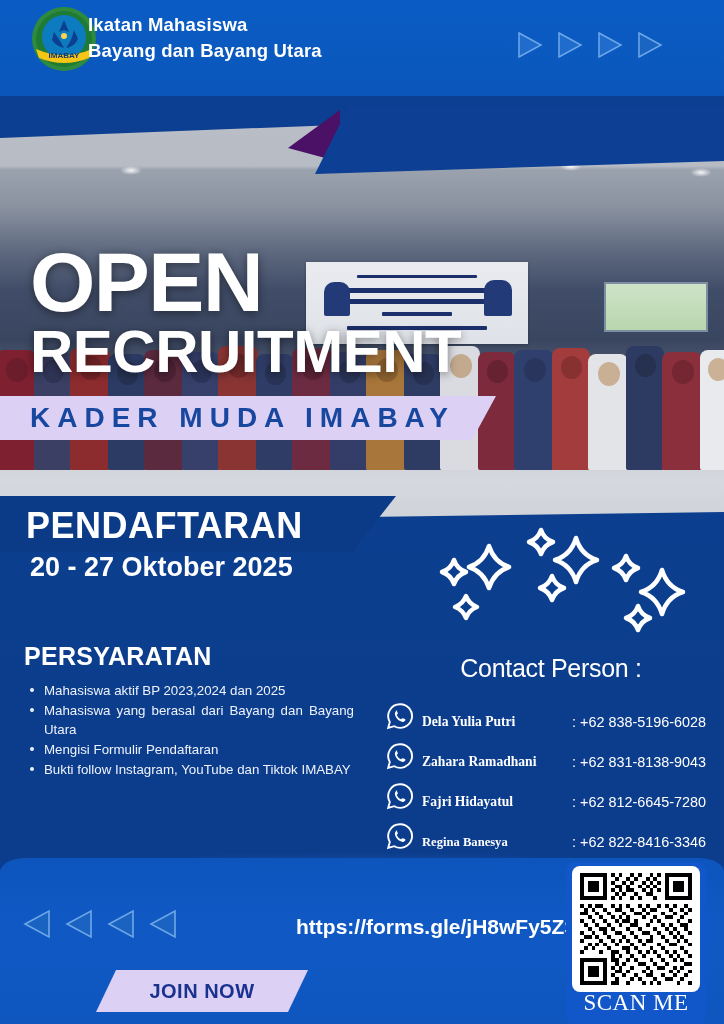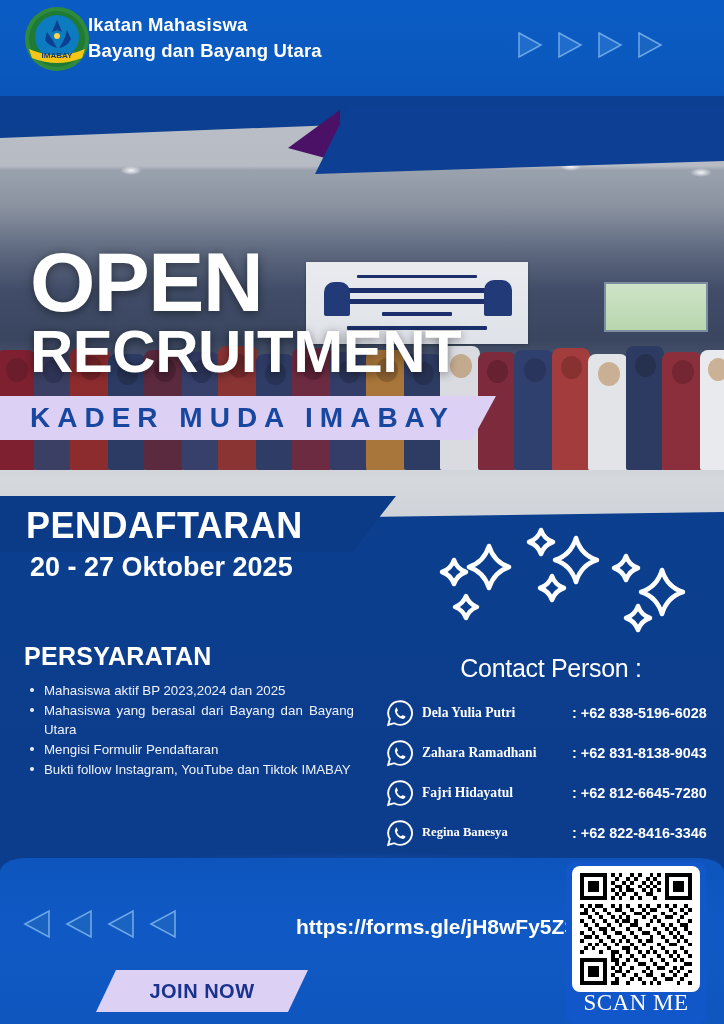--- a/index.html
+++ b/index.html
@@ -11,21 +11,21 @@
     background:linear-gradient(180deg,#0a5cc4 0%,#0a59bf 60%,#0a55ba 100%);}
   .bg-mid{position:absolute;left:0;top:96px;width:724px;height:766px;
     background:linear-gradient(180deg,#0c3f91 0%,#0c3f90 30%,#0c3e8e 70%,#0c3c8c 100%);}
   .bg-bottom{position:absolute;left:0;top:858px;width:724px;height:166px;
     background:linear-gradient(180deg,#0d55bd 0%,#1059c4 40%,#0f56bf 100%);
     border-top-left-radius:26px 14px;border-top-right-radius:26px 14px;}
   .bg-bottom-glow{position:absolute;left:-60px;top:852px;width:844px;height:30px;
     background:radial-gradient(ellipse at 50% 100%,rgba(30,110,210,.85),rgba(12,60,140,0) 70%);}
 
   
-  .logo{position:absolute;left:23px;top:6px;width:68px;height:68px;}
+  .logo{position:absolute;left:30px;top:6px;width:68px;height:68px;}
   .org-name{position:absolute;left:88px;top:12px;color:#fff;font-size:18.5px;
     line-height:26px;font-weight:600;letter-spacing:.2px;}
   .org-name div{white-space:nowrap;}
   .tri-row{position:absolute;display:flex;gap:12px;}
   .tri-row.top{left:516px;top:30px;}
   .tri-row.bottom{left:22px;top:908px;}
 
   
   .photo-wrap{position:absolute;left:0;top:110px;width:724px;height:412px;
     clip-path:polygon(0 28px,724px 0,724px 402px,0 412px);overflow:hidden;}
@@ -85,25 +85,25 @@
   .req ul{margin:0;padding:0 0 0 18px;list-style:none;}
   .req li{position:relative;color:#eef2fb;font-size:13.3px;line-height:19px;
     margin-bottom:1px;text-align:justify;padding-left:2px;}
   .req li::before{content:"";position:absolute;left:-12px;top:7px;width:4px;height:4px;
     border-radius:50%;background:#eef2fb;}
 
   
   .contact{position:absolute;left:386px;top:638px;width:330px;}
   .contact h3{margin:16px 0 12px 0;color:#fff;font-size:25px;font-weight:400;
     text-align:center;letter-spacing:-.3px;}
-  .crow{display:flex;align-items:center;height:35px;margin-bottom:5px;}
+  .crow{display:flex;align-items:flex-end;height:35px;margin-bottom:5px;}
   .crow .wa{flex:0 0 28px;height:28px;}
   .crow .cname{flex:0 0 150px;color:#fff;font-size:13.6px;font-weight:700;
     font-family:"Liberation Serif",serif;padding-left:8px;white-space:nowrap;}
-  .crow .cnum{color:#fff;font-size:14.4px;font-weight:700;white-space:nowrap;}
+  .crow .cnum{color:#fff;font-size:14.4px;font-weight:400;white-space:nowrap;}
 
   
   .link-title{position:absolute;left:242px;top:866px;color:#fff;font-size:31px;
     font-weight:800;letter-spacing:-.2px;}
   .link-url{position:absolute;left:296px;top:912px;width:260px;color:#fff;
     font-size:21px;font-weight:700;line-height:30px;text-align:center;}
   .qr-panel{position:absolute;left:566px;top:862px;width:140px;height:162px;
     background:#1257c9;border-radius:8px;}
   .qr-box{position:absolute;left:572px;top:866px;width:128px;height:126px;
     background:#fff;border-radius:8px;padding:7px;box-sizing:border-box;}

